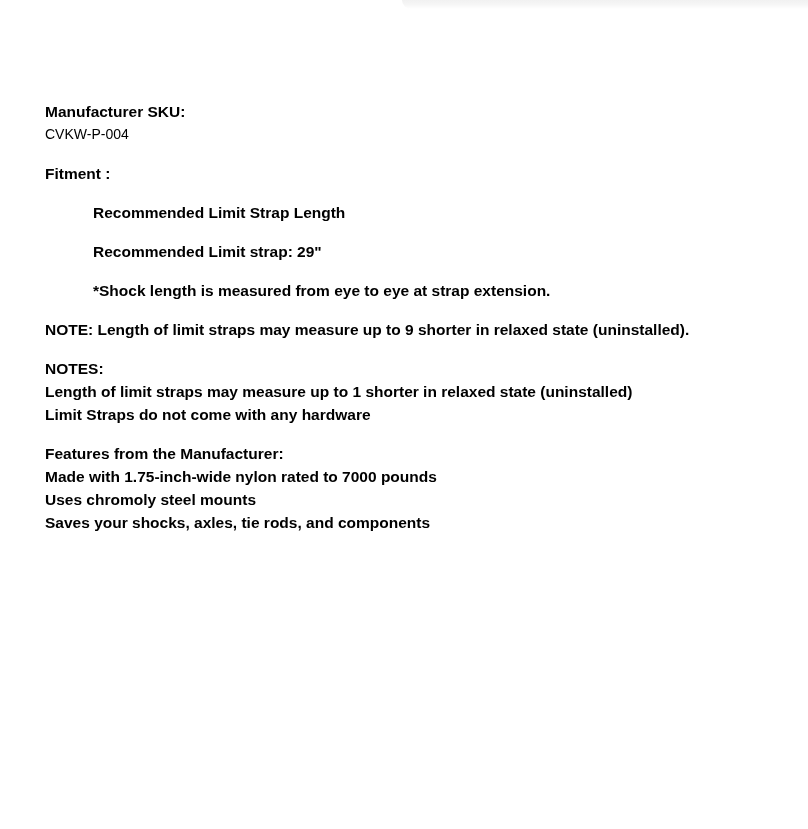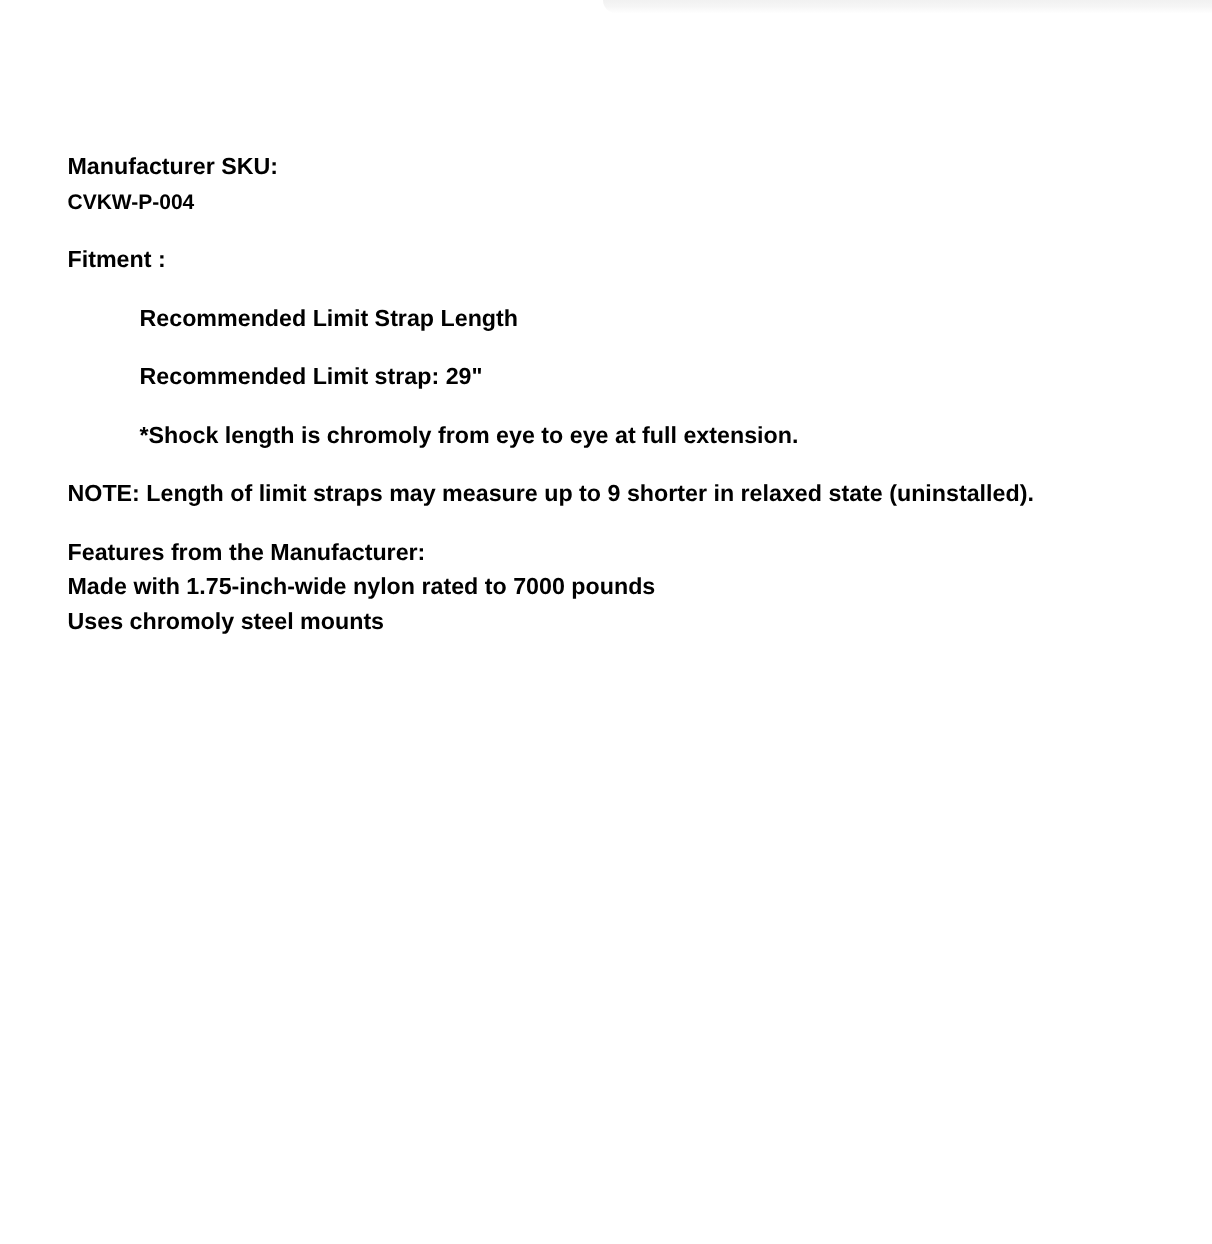--- a/index.html
+++ b/index.html
@@ -32,21 +32,21 @@
   .para {
     font-size: 15.5px;
     line-height: 23px;
     font-weight: 700;
     margin-bottom: 16px;
   }
   .para.sku-block {
   }
   .sku-value {
     display: block;
-    font-weight: 700;
+    font-weight: 400;
     font-size: 14px;
     line-height: 23px;
   }
   .indent {
     padding-left: 48px;
   }
 </style>
 </head>
 <body>
 
@@ -60,24 +60,30 @@
   </div>
 
   <div class="para">Fitment :</div>
 
   <div class="para indent">
     <div>Recommended Limit Strap Length</div>
   </div>
 
   <div class="para indent">Recommended Limit strap: 29"</div>
 
-  <div class="para indent">*Shock length is chromoly from eye to eye at full extension.</div>
+  <div class="para indent">*Shock length is measured from eye to eye at strap extension.</div>
 
   <div class="para">NOTE: Length of limit straps may measure up to 9 shorter in relaxed state (uninstalled).</div>
 
+  <div class="para">
+    <div>NOTES:</div>
+    <div>Length of limit straps may measure up to 1 shorter in relaxed state (uninstalled)</div>
+    <div>Limit Straps do not come with any hardware</div>
+  </div>
 
   <div class="para">
     <div>Features from the Manufacturer:</div>
     <div>Made with 1.75-inch-wide nylon rated to 7000 pounds</div>
     <div>Uses chromoly steel mounts</div>
+    <div>Saves your shocks, axles, tie rods, and components</div>
   </div>
 
 </div>
 
 </body></html>

